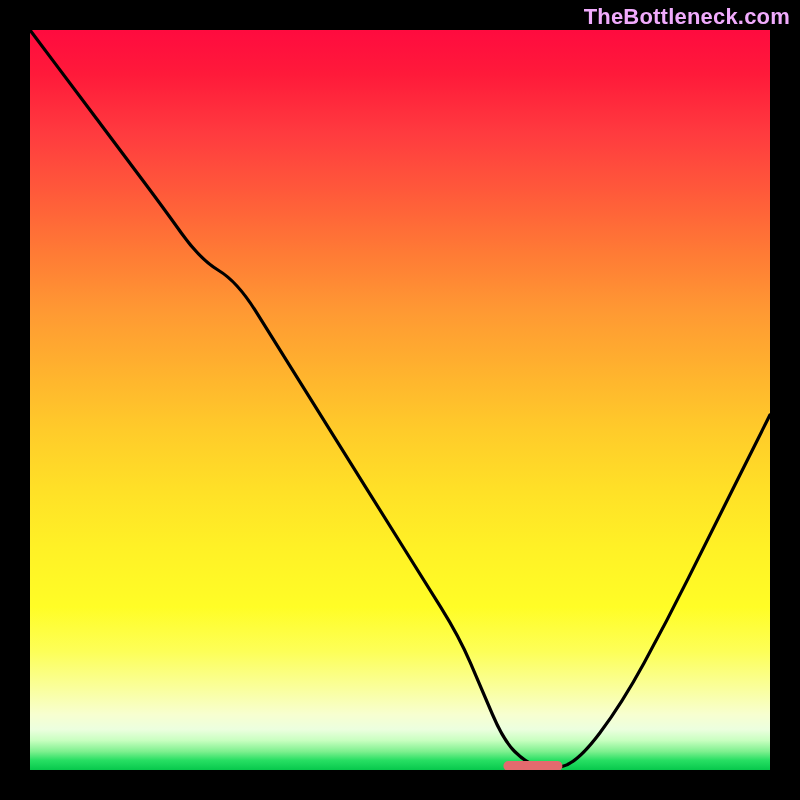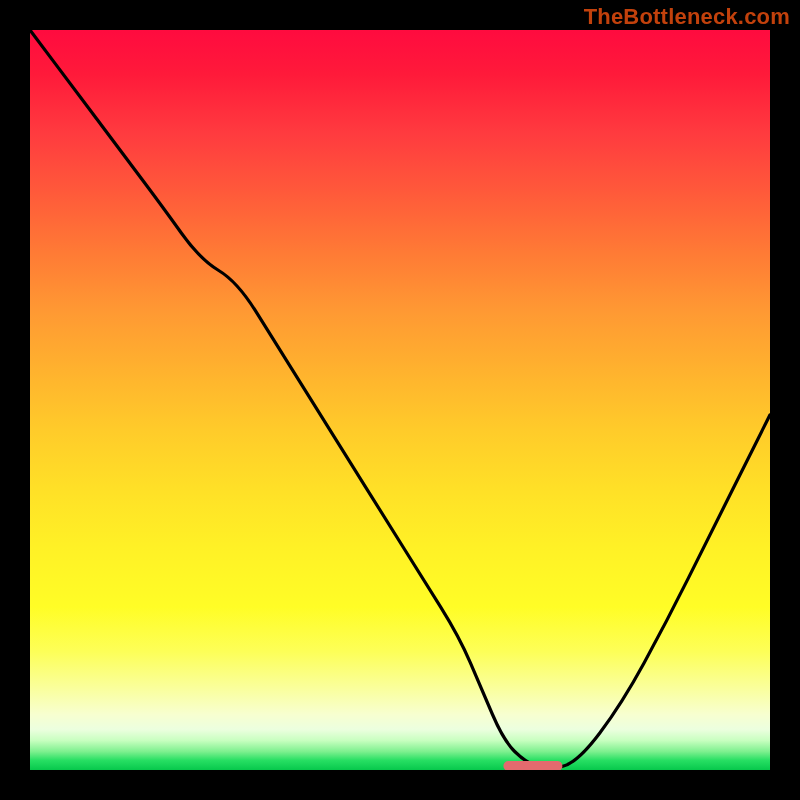--- a/index.html
+++ b/index.html
@@ -14,21 +14,21 @@
   .frame {
     position: relative;
     width: 800px;
     height: 800px;
     background: #000;
   }
   .watermark {
     position: absolute;
     top: 4px;
     right: 10px;
-    color: #c2410c;
+    color: #f0abfc;
     font-size: 22px;
     font-weight: 600;
     letter-spacing: 0.2px;
     z-index: 20;
   }
   
   .plot {
     position: absolute;
     left: 30px;
     top: 30px;

